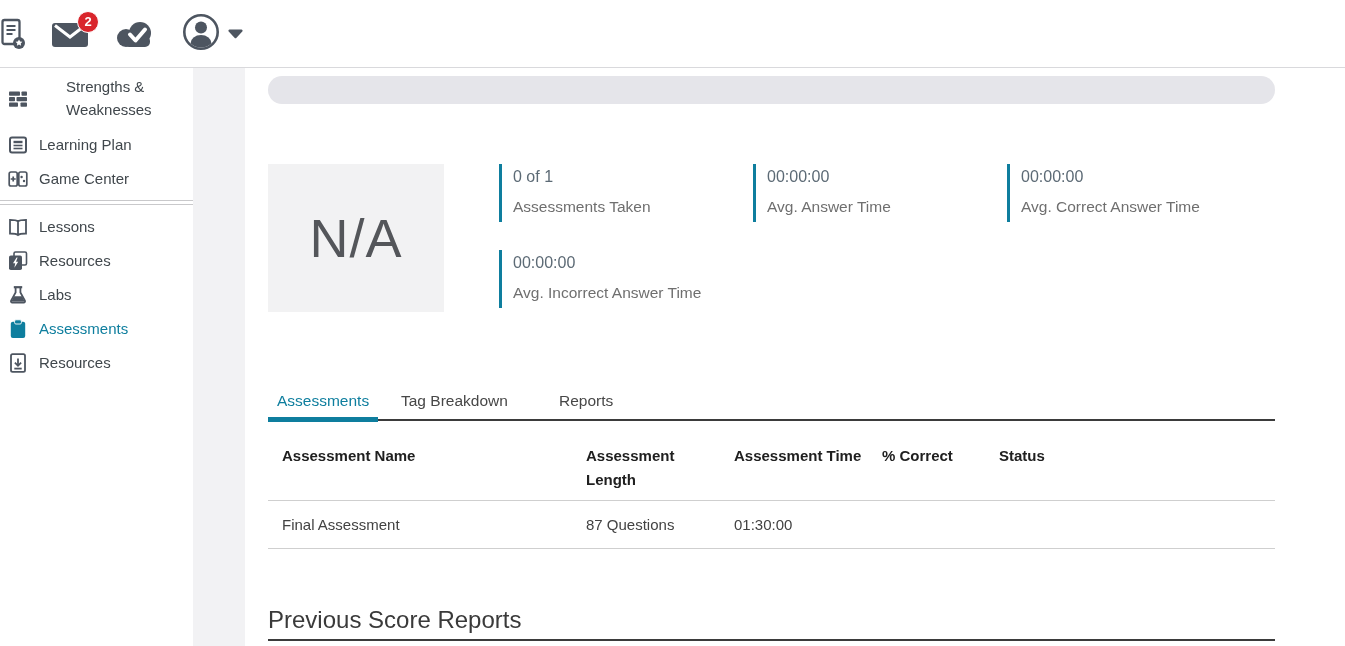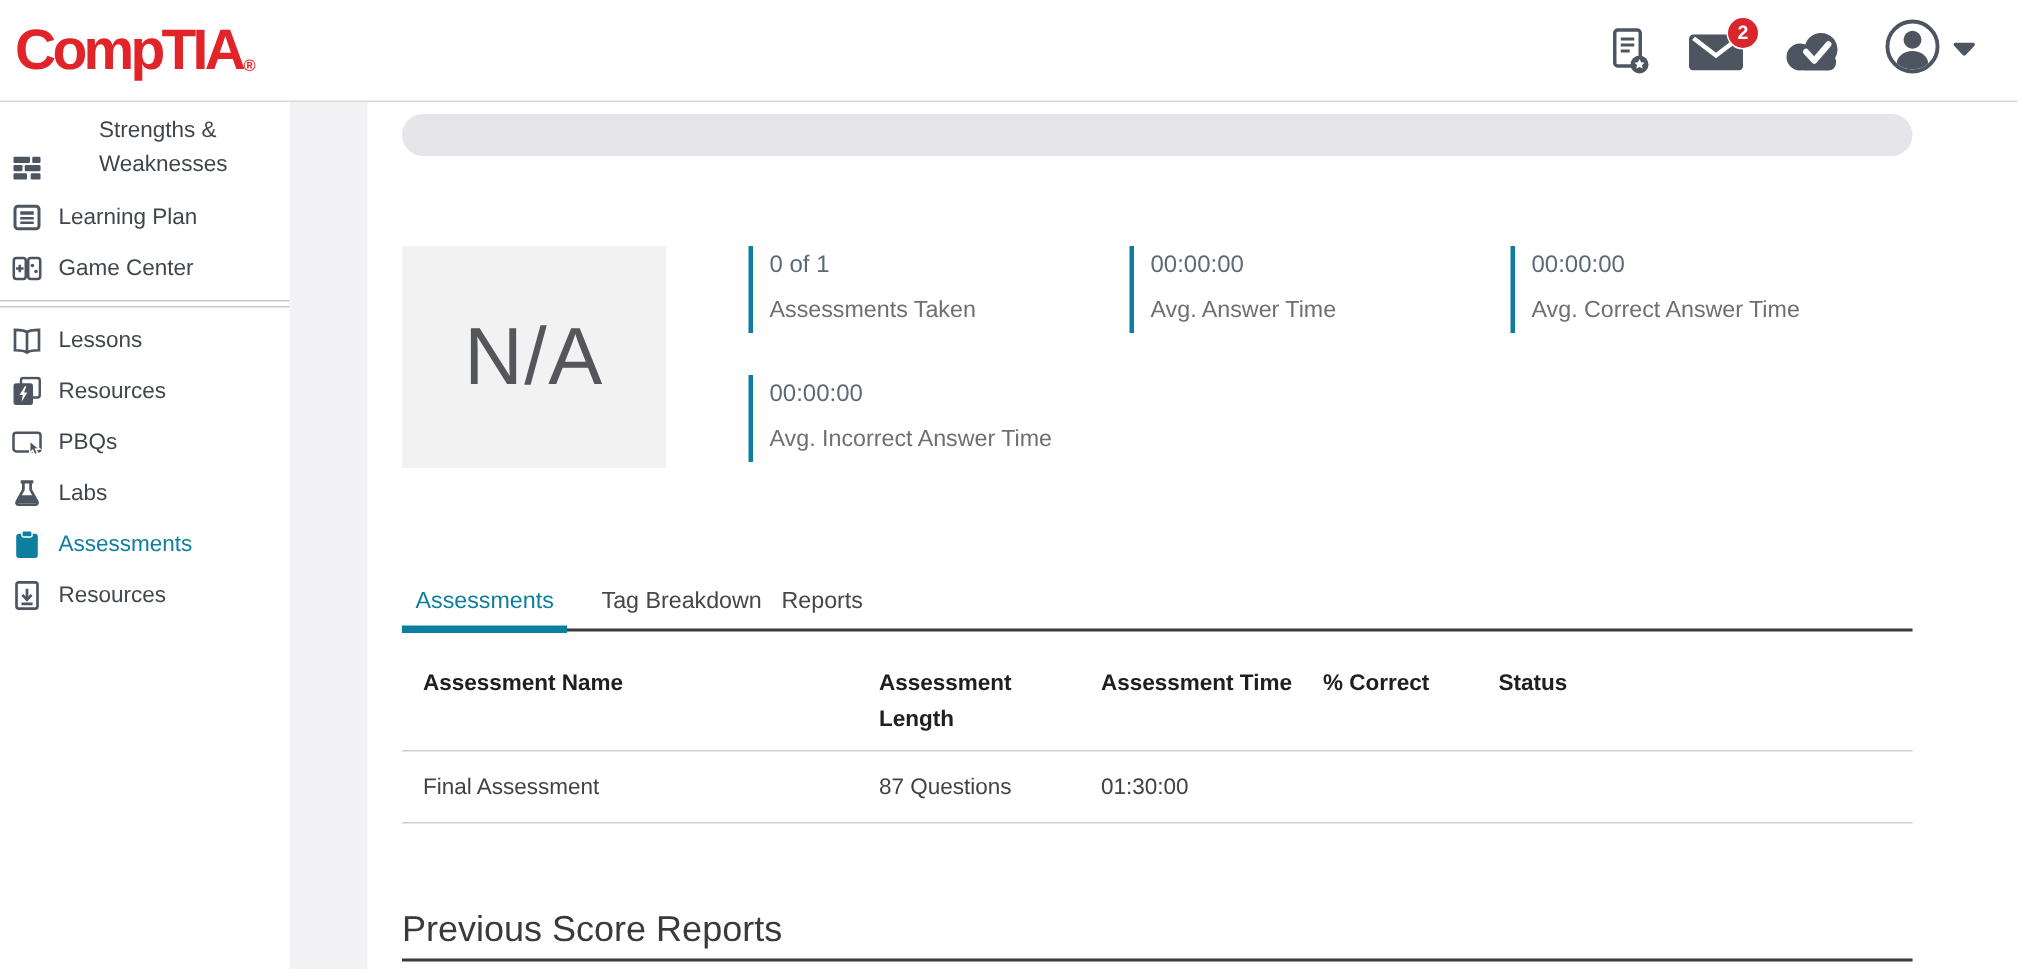--- a/index.html
+++ b/index.html
@@ -33,21 +33,21 @@
     background:#fff; padding-top:1px; z-index:10;
   }
   .gutter {
     position:absolute; left:193px; top:68px; width:52px; height:578px;
     background:#f2f2f4;
   }
   .side-item {
     display:flex; align-items:center; gap:11px; padding:7px 6px 7px 8px;
     min-height:34px; font-size:15px; color:#40474c; cursor:pointer; line-height:1.2;
   }
-  .side-item.two-line { align-items:flex-end; padding-top:6px; padding-bottom:6px; line-height:1.55;gap:38px; }
+  .side-item.two-line { align-items:center; padding-top:6px; padding-bottom:6px; line-height:1.55;gap:38px; }
   .side-item .sicon { flex:0 0 20px; width:20px; height:20px; }
   .side-item.two-line .sicon { margin-top:2px; }
   .side-item.active { color:#0e7e9e; }
   .side-divider {
     height:5px; border-top:1px solid #c9c9cb; border-bottom:1px solid #c9c9cb;
     margin:4px 0 5px 0;
   }
   
   .abs { position:absolute; }
   .progress-track {
@@ -65,21 +65,21 @@
   }
   .stat .val   { font-size:16px;   color:#5c6a75; }
   .stat .lab   { font-size:15.5px; color:#6f6f6f; }
   .stat1 { left:499px;  top:164px; }
   .stat2 { left:753px;  top:164px; }
   .stat3 { left:1007px; top:164px; width:268px; }
   .stat4 { left:499px;  top:250px; }
   
   .tab { top:392px; font-size:15.5px; color:#474747; cursor:pointer; }
   .tab.active { color:#0e7e9e; }
-  .tab1 { left:277px; } .tab2 { left:401px; } .tab3 { left:521px; }
+  .tab1 { left:277px; } .tab2 { left:401px; } .tab3 { left:559px; }
   .tab-underline { left:268px; top:417px; width:110px; height:5px; background:#0e7e9e; z-index:2; }
   .tab-baseline  { left:268px; top:419px; width:1007px; height:2px; background:#3b3b3b; }
   
   .th { top:444px; font-size:15px; font-weight:700; color:#202020; line-height:1.6; }
   .th1 { left:282px; width:280px; } .th2 { left:586px; width:104px; }
   .th3 { left:734px; width:140px; } .th4 { left:882px; width:100px; }
   .th5 { left:999px; width:120px; }
   .hdr-line { left:268px; top:500px; width:1007px; height:1px; background:#cfcfcf; }
   .td { top:516px; font-size:15px; color:#424242; }
   .td1 { left:282px; } .td2 { left:586px; } .td3 { left:734px; }
@@ -87,24 +87,20 @@
   
   .prev-heading { left:268px; top:606px; font-size:24px; color:#3a3a3a; }
   .prev-line { left:268px; top:639px; width:1007px; height:2px; background:#3b3b3b; }
   svg .st { stroke:#4d5560; fill:none; }
   svg .fl { fill:#4d5560; }
 </style>
 </head>
 <body>
 
 <div class="header">
-  <div class="logo">
-    <span>CompTIA</span>
-      <span class="reg">®</span>
-  </div>
   <div class="header-icons">
 
     <div class="hicon">
       <svg width="26" height="32" viewBox="0 0 26 32">
         <rect class="st" x="2.5" y="2" width="17" height="24" rx="2" stroke-width="2.3"></rect>
         <line class="st" x1="6.5" y1="8" x2="15.5" y2="8" stroke-width="2"></line>
         <line class="st" x1="6.5" y1="12" x2="15.5" y2="12" stroke-width="2"></line>
         <line class="st" x1="6.5" y1="16" x2="12.5" y2="16" stroke-width="2"></line>
         <circle class="fl" cx="19" cy="25" r="6"></circle>
         <path fill="#ffffff" d="M19 21.4 l1.1 2.1 2.3.3 -1.7 1.6 .4 2.3 -2.1-1.1 -2.1 1.1 .4-2.3 -1.7-1.6 2.3-.3 z"></path>
@@ -210,29 +206,20 @@
     <span class="sicon">
       <svg width="20" height="20" viewBox="0 0 20 20">
         <rect class="st" x="6" y="1" width="12.5" height="13" rx="1.5" stroke-width="1.6"></rect>
         <rect class="fl" x="1" y="4.5" width="13" height="14.5" rx="1.8"></rect>
         <polygon fill="#ffffff" points="8.6,6.5 5,12.3 7.2,12.3 6.4,16.8 10.2,10.7 8,10.7 9.6,6.5"></polygon>
       </svg>
     </span>
     <span>Resources</span>
   </div>
 
-  <div class="side-item">
-    <span class="sicon">
-      <svg width="20" height="20" viewBox="0 0 20 20">
-        <rect class="st" x="1" y="3.5" width="18" height="12.5" rx="1.8" stroke-width="1.7"></rect>
-        <path class="fl" stroke="#ffffff" stroke-width="1" d="M11.8 9 l0 8.2 2-2 1.3 3 2-0.9 -1.3-2.9 2.8 0 z"></path>
-      </svg>
-    </span>
-    <span>PBQs</span>
-  </div>
 
   <div class="side-item">
     <span class="sicon">
       <svg width="20" height="20" viewBox="0 0 20 20">
         <path class="st" d="M7.6 2.2 v5.2 L3.1 15.6 a1.3 1.3 0 0 0 1.2 1.9 h11.4 a1.3 1.3 0 0 0 1.2-1.9 L12.4 7.4 V2.2" stroke-width="1.8"></path>
         <line class="st" x1="5.8" y1="2.2" x2="14.2" y2="2.2" stroke-width="2.2"></line>
         <path class="fl" d="M5.9 11.2 h8.2 l2.3 4.8 a0.4 0.4 0 0 1 -0.4 0.6 h-12 a0.4 0.4 0 0 1 -0.4 -0.6 z"></path>
       </svg>
     </span>
     <span>Labs</span>

